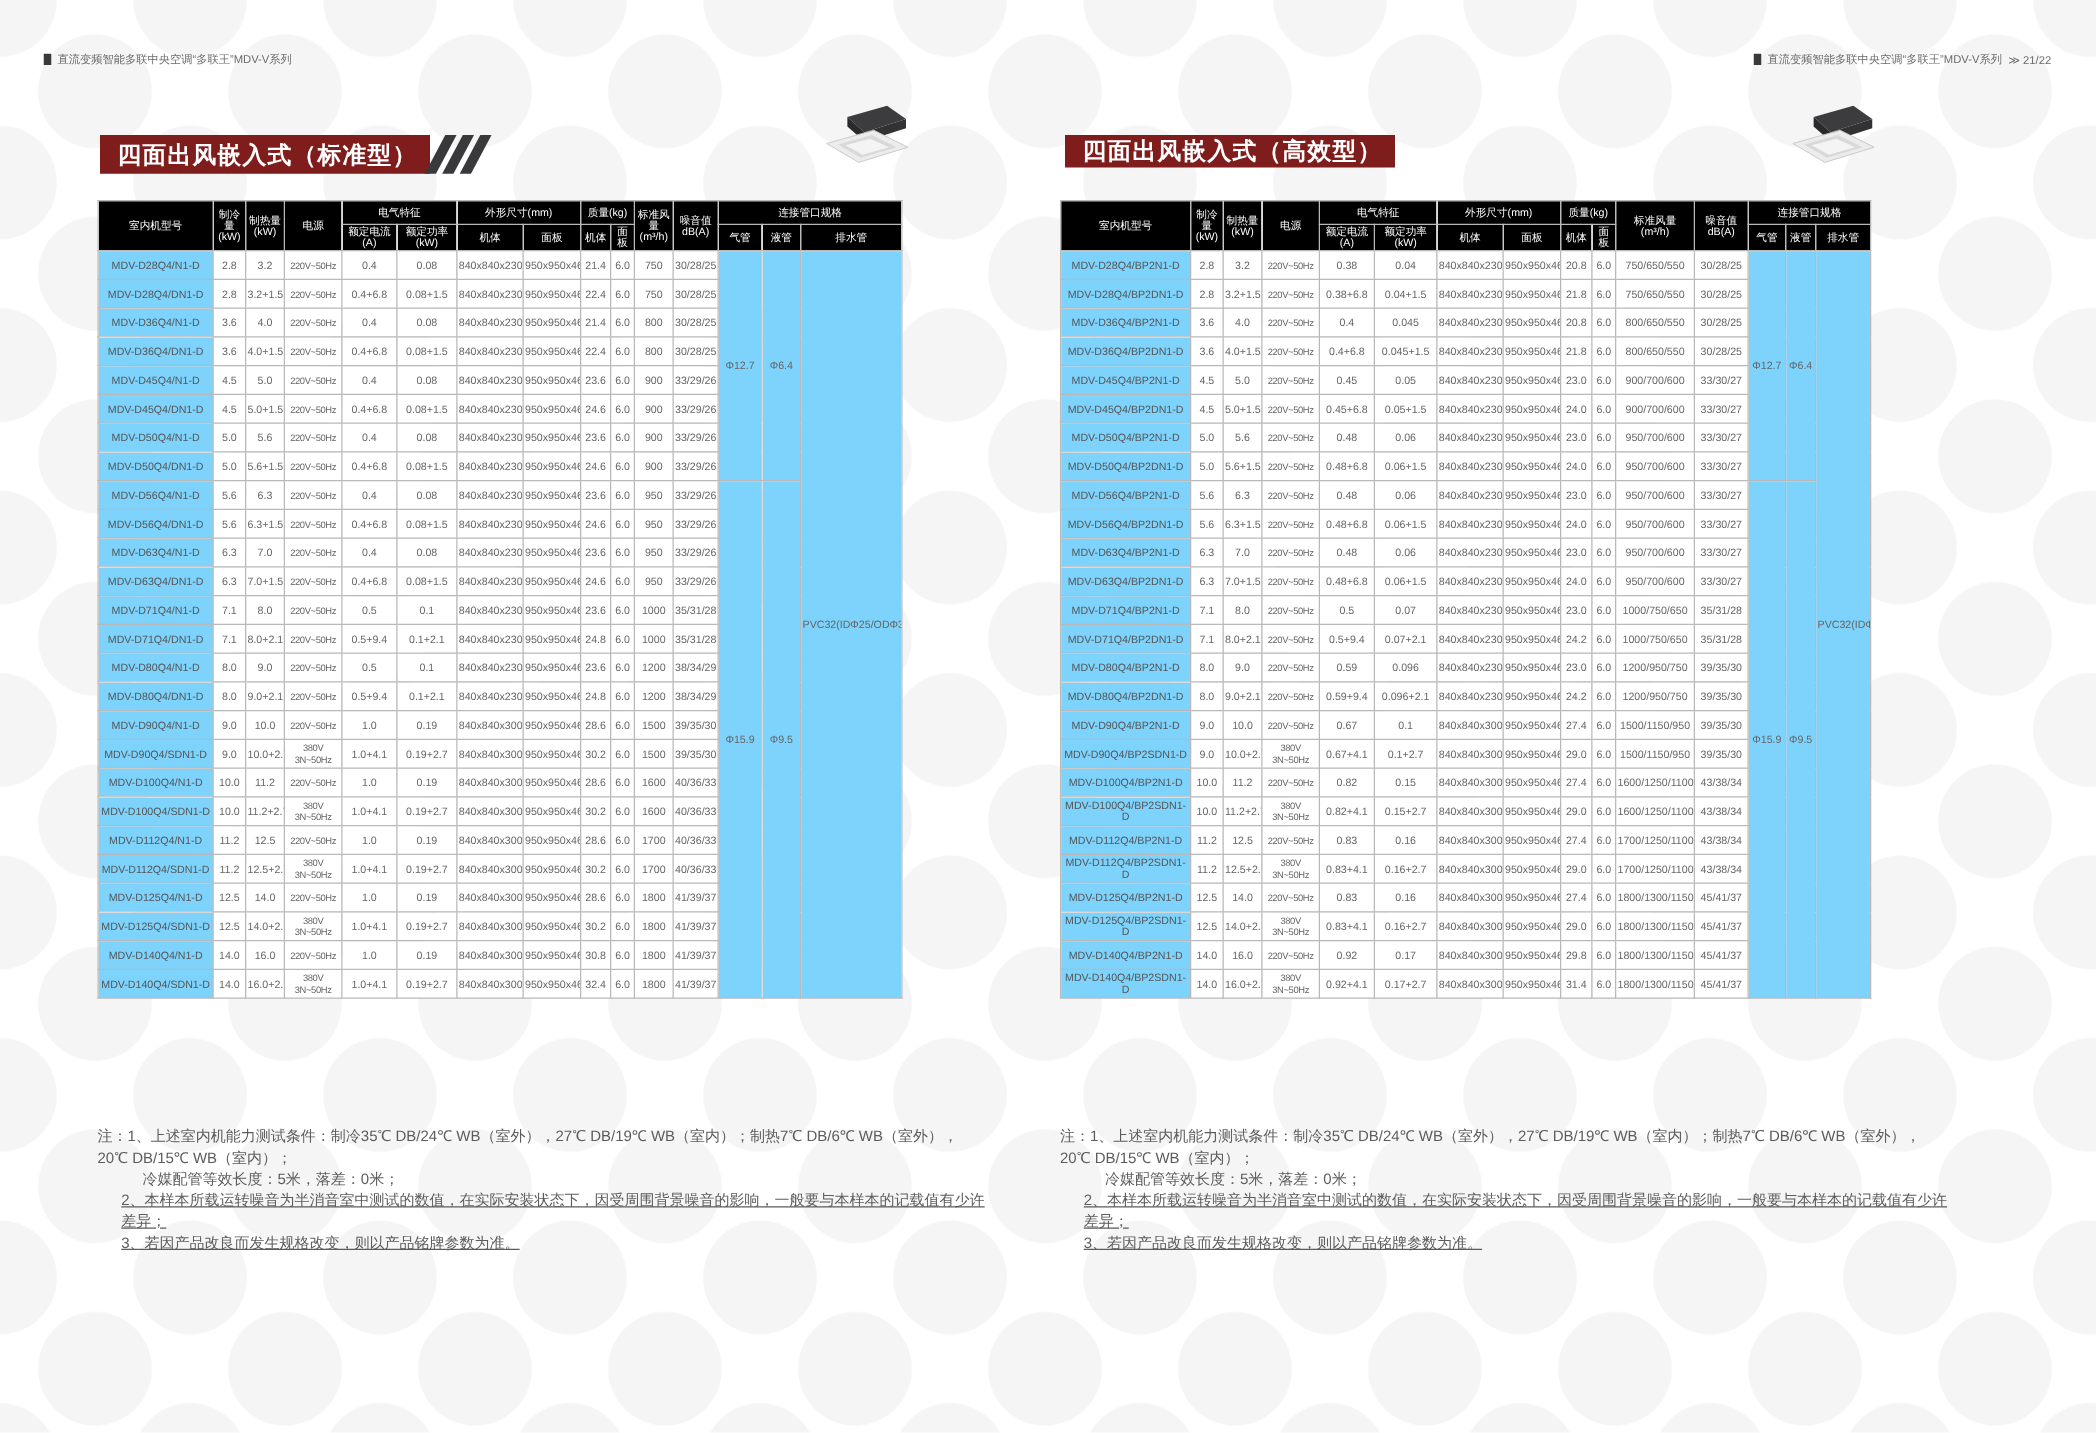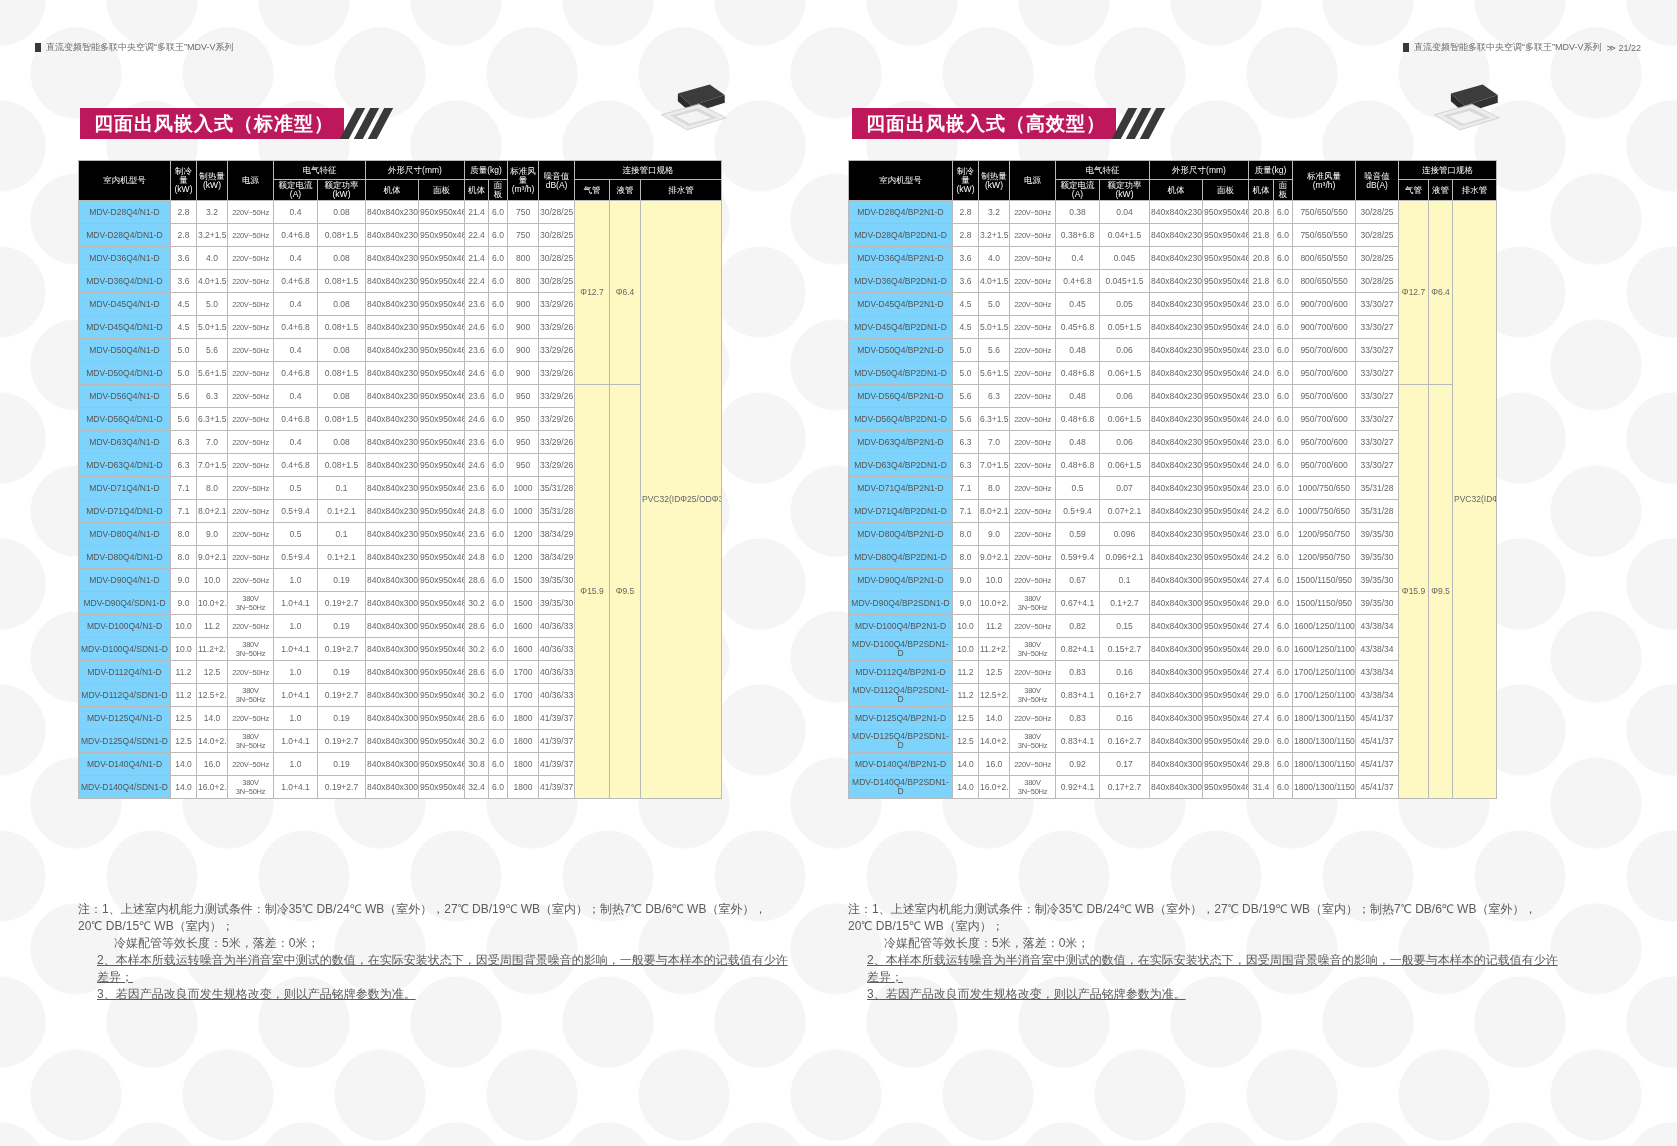--- a/index.html
+++ b/index.html
@@ -27,21 +27,21 @@
   
   .runhead { top:41px; font-size:9px; color:#6b6b6b; display:flex; align-items:center; gap:5px; }
   .runhead .sq { width:6px; height:9px; background:#3a3a3c; display:inline-block; }
   .runhead-left { left:35px; }
   .runhead-right { right:36px; }
   .runhead .pagenum { color:#6b6b6b; }
 
   
   .banner { top:108px; height:31px; display:flex; align-items:stretch; }
   .banner .plate {
-    background:#be185d; color:#fff; font-weight:bold; font-size:19px;
+    background:#7f1d1d; color:#fff; font-weight:bold; font-size:19px;
     letter-spacing:1px; display:flex; align-items:center; padding:0 10px 0 14px;
     white-space:nowrap;
   }
   .banner .stripes { display:flex; margin-left:4px; }
   .banner .stripe {
     width:9px; background:#39393b; transform:skewX(-28deg);
     margin-right:5px;
   }
 
   
@@ -59,21 +59,21 @@
   table.spec thead th {
     background:#000000; color:#ffffff; font-size:8.5px; height:19px;
     line-height:9px; padding:1px;
   }
   table.spec tbody td {
     height:23px; font-size:8.5px; color:#666; background:#fff;
     line-height:9px; padding:0 1px;
   }
   table.spec tbody td.model { background:#7dd3fc; color:#555; }
   table.spec tbody td:nth-child(4) { font-size:7.5px; letter-spacing:-0.3px;text-align:center; }
-  table.spec tbody td.pipe { background:#fef9c3; font-size:8.5px; color:#666; }
+  table.spec tbody td.pipe { background:#7dd3fc; font-size:8.5px; color:#666; }
 
   
   .notes { top:901px; width:712px; font-size:12px; color:#5c5c5c; line-height:17px; }
   .nl-left  { left:78px; }
   .nl-right { left:848px; }
   .note-indent-a { padding-left:36px; }
   .note-indent-b { padding-left:19px;text-decoration:underline; }
 </style>
 </head>
 <body>
@@ -89,21 +89,21 @@
 </div>
 
 <div class="abs banner" style="left:80px;">
   <div class="plate">四面出风嵌入式（标准型）</div>
   <div class="stripes">
     <div class="stripe"></div>
       <div class="stripe"></div>
       <div class="stripe"></div>
   </div>
 </div>
-<div class="abs banner" style="left:852px;">
+<div class="abs banner" style="left:852px;flex-direction:column;">
   <div class="plate">四面出风嵌入式（高效型）</div>
   <div class="stripes">
     <div class="stripe"></div>
       <div class="stripe"></div>
       <div class="stripe"></div>
   </div>
 </div>
 
 <svg class="abs unit" style="left:652px;" viewBox="0 0 100 82">
   <polygon points="34,18 76,6 96,20 52,34" fill="#3c3c3e"></polygon>

